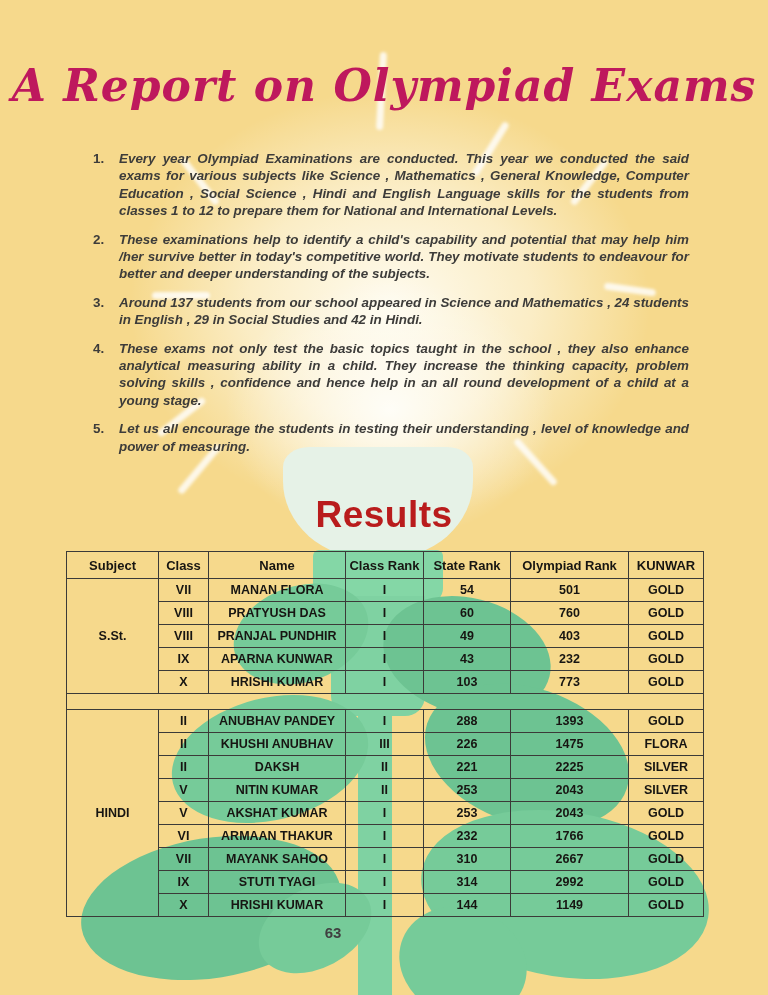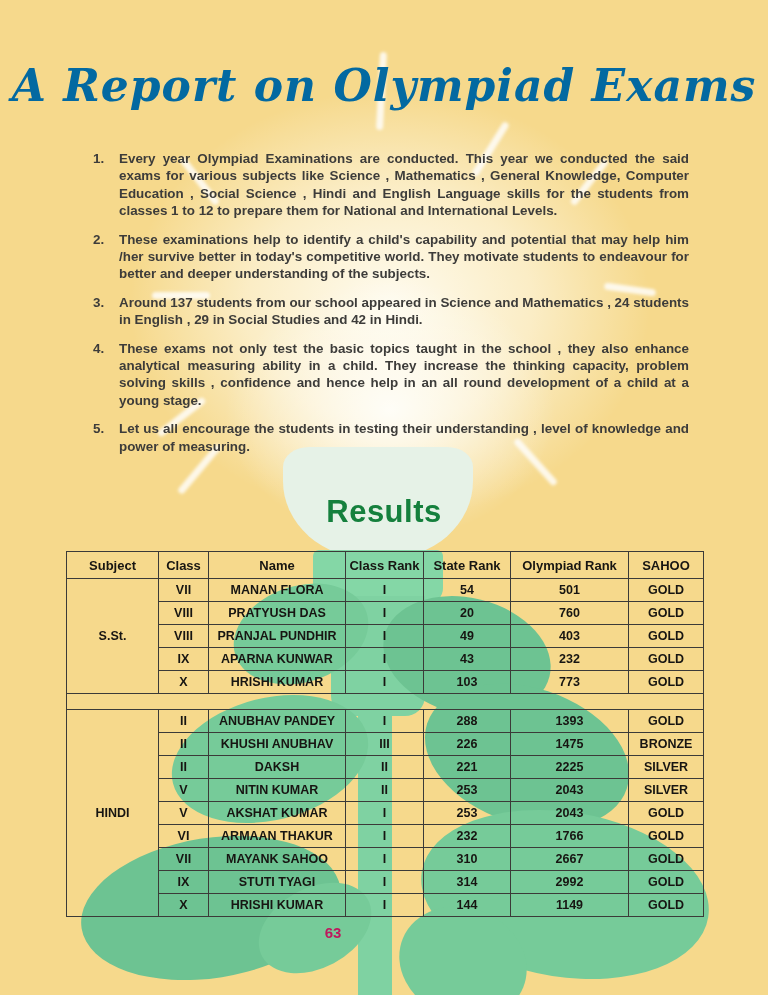--- a/index.html
+++ b/index.html
@@ -53,53 +53,53 @@
   .leaf-g{left:255px;top:888px;width:120px;height:80px;transform:rotate(-28deg);background:var(--leaf,#76cb99);}
   .leaf-h{left:398px;top:908px;width:130px;height:110px;transform:rotate(22deg);background:var(--leaf,#76cb99);}
   
   .content{position:absolute;inset:0;z-index:1;}
   .title{
     position:absolute;left:0;top:60px;width:768px;margin:0;
     text-align:center;
     font-family:"DejaVu Serif",serif;
     font-style:italic;font-weight:bold;
     font-size:44px;letter-spacing:1px;
-    color:#0369a1;
+    color:#be185d;
   }
   .points{
     position:absolute;left:93px;top:150px;width:596px;
     margin:0;padding:0;list-style:none;
     color:var(--text,#3d3c3a);
     font-size:13.4px;font-weight:bold;line-height:17.4px;
   }
   .points li{display:flex;margin-bottom:11px;}
   .points .num{flex:0 0 26px;}
-  .points .txt{flex:1;text-align:justify;}
+  .points .txt{flex:1;text-align:justify;font-style:italic;}
   .results-heading{
     position:absolute;left:0;top:494px;width:768px;margin:0;
     text-align:center;
-    font-size:31px;font-weight:bold;color:#15803d;letter-spacing:0.5px;
+    font-size:37px;font-weight:bold;color:#b91c1c;letter-spacing:0.5px;
   }
   table.results-table{
     position:absolute;left:66px;top:551px;width:637px;
     border-collapse:collapse;table-layout:fixed;
     background:transparent;
     font-size:12.5px;font-weight:bold;color:#171512;padding-left:41px;
   }
   .results-table th,.results-table td{
     border:1.6px solid var(--table-border,#3b3a38);
     text-align:center;vertical-align:middle;
     padding:1px 3px;height:20px;
     overflow:hidden;white-space:nowrap;
   }
   .results-table thead th{height:24px;font-size:13px;}
   .results-table td.spacer-cell{height:13px;}
   .page-number{
     position:absolute;left:0;top:924px;width:666px;
-    text-align:center;font-size:15px;font-weight:bold;color:#be185d;
+    text-align:center;font-size:15px;font-weight:bold;color:#404040;
   }
 </style>
 </head>
 <body>
 
 <div class="page">
 
   <div class="decor">
     <div class="glow glow-main"></div>
     <div class="glow glow-low"></div>
@@ -166,38 +166,38 @@
           <col style="width:75px">
       </colgroup>
       <thead>
         <tr>
           <th>Subject</th>
           <th>Class</th>
           <th>Name</th>
           <th>Class Rank</th>
           <th>State Rank</th>
           <th>Olympiad Rank</th>
-          <th>SAHOO</th>
+          <th>KUNWAR</th>
         </tr>
       </thead>
       <tbody id="results-body">
           <tr>
             <td rowspan="5">S.St.</td>
             <td>VII</td>
             <td>MANAN FLORA</td>
             <td>I</td>
             <td>54</td>
             <td>501</td>
             <td>GOLD</td>
           </tr>
           <tr>
             <td>VIII</td>
             <td>PRATYUSH DAS</td>
             <td>I</td>
-            <td>20</td>
+            <td>60</td>
             <td>760</td>
             <td>GOLD</td>
           </tr>
           <tr>
             <td>VIII</td>
             <td>PRANJAL PUNDHIR</td>
             <td>I</td>
             <td>49</td>
             <td>403</td>
             <td>GOLD</td>
@@ -229,21 +229,21 @@
             <td>288</td>
             <td>1393</td>
             <td>GOLD</td>
           </tr>
           <tr>
             <td>II</td>
             <td>KHUSHI ANUBHAV</td>
             <td>III</td>
             <td>226</td>
             <td>1475</td>
-            <td>BRONZE</td>
+            <td>FLORA</td>
           </tr>
           <tr>
             <td>II</td>
             <td>DAKSH</td>
             <td>II</td>
             <td>221</td>
             <td>2225</td>
             <td>SILVER</td>
           </tr>
           <tr>

